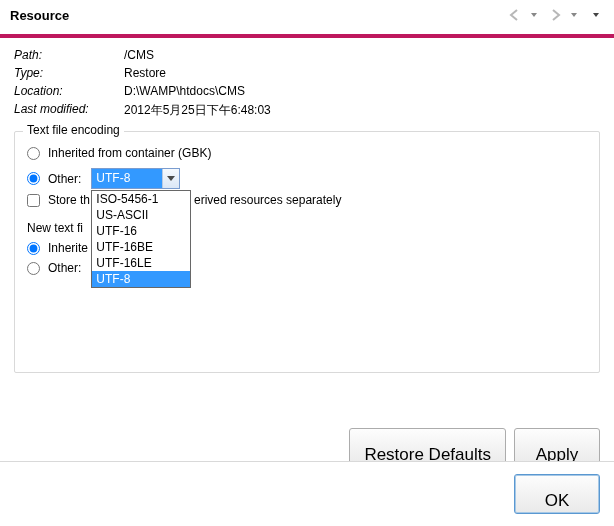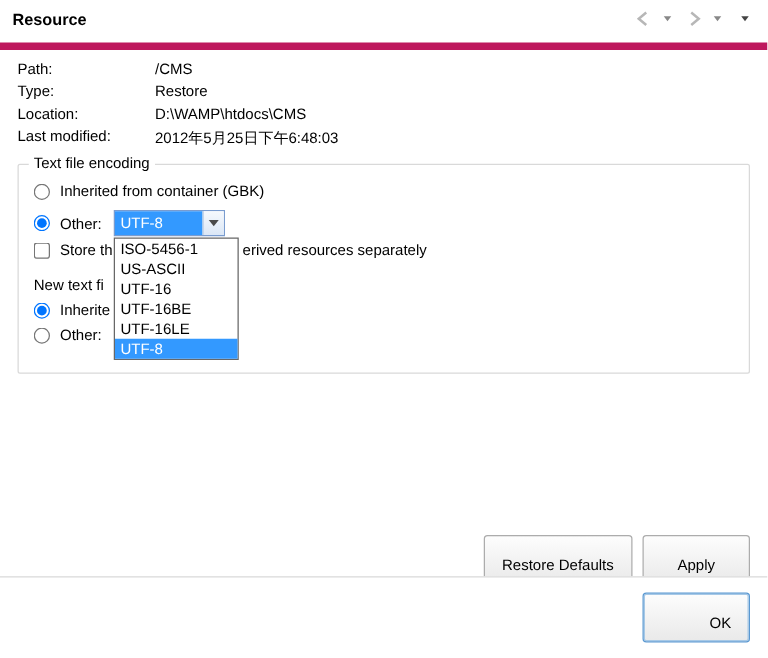--- a/index.html
+++ b/index.html
@@ -12,21 +12,21 @@
     width: 614px;
     height: 526px;
     overflow: hidden;
     position: relative;
   }
   .header {
     display: flex;
     align-items: center;
     justify-content: space-between;
     padding: 6px 10px 10px 10px;
-    border-bottom: 6px solid #be185d;
+    border-bottom: 4px solid #be185d;
   }
   .header-title {
     font-weight: bold;
     font-size: 13px;
   }
   .header-icons {
     display: flex;
     gap: 0;
     align-items: center;
   }
@@ -45,20 +45,21 @@
   table.meta {
     border-collapse: collapse;
     margin-bottom: 6px;
   }
   table.meta td {
     padding: 2px 4px 2px 0;
     vertical-align: top;
   }
   table.meta td:first-child {
     width: 110px;
+    font-style: italic;
   }
   .groupbox {
     border: 1px solid #d9d9d9;
     border-radius: 2px;
     margin-top: 10px;
     padding: 10px 12px 10px 12px;
     position: relative;
   }
   .groupbox .legend {
     position: absolute;
@@ -141,27 +142,26 @@
     gap: 10px;
     background: #fff;
   }
   button.win {
     min-width: 86px;
     height: 40px;
     border: 1px solid #acacac;
     border-radius: 3px;
     background: linear-gradient(#fdfdfd, #e9e9e9);
     font-family: inherit;
-    font-size: 12px;
+    font-size: 17px;
     padding: 16px 14px;
   }
   button.win.default {
     border-color: #5a98d1;
     box-shadow: 0 0 0 1px #a6c8e6 inset;
-    text-align: right;
   }
   .arrow-down {
     width:0;height:0;border-left:4px solid transparent;border-right:4px solid transparent;border-top:5px solid #4a4a4a;
   }
   .tri {
     width:0;height:0;border-left:3px solid transparent;border-right:3px solid transparent;border-top:4px solid #888;
     display:inline-block;margin-left:1px;
   }
   .arrow-icon svg { width:14px;height:14px; }
   .content-area {
@@ -225,21 +225,21 @@
         <td>Location:</td>
         <td>D:\WAMP\htdocs\CMS</td>
       </tr>
       <tr>
         <td>Last modified:</td>
         <td>2012年5月25日下午6:48:03</td>
       </tr>
     </tbody>
       </table>
 
-    <div class="groupbox" style="height:168px;">
+    <div class="groupbox" style="height:242px;">
       <div class="legend">Text file encoding</div>
 
       <div class="radio-row">
         <input type="radio" name="enc" style="">
         <span>Inherited from container (GBK)</span>
       </div>
 
       <div class="radio-row" style="margin-top:8px;">
         <input type="radio" name="enc" checked="" style="">
         <span style="margin-right:6px;">Other:</span>

